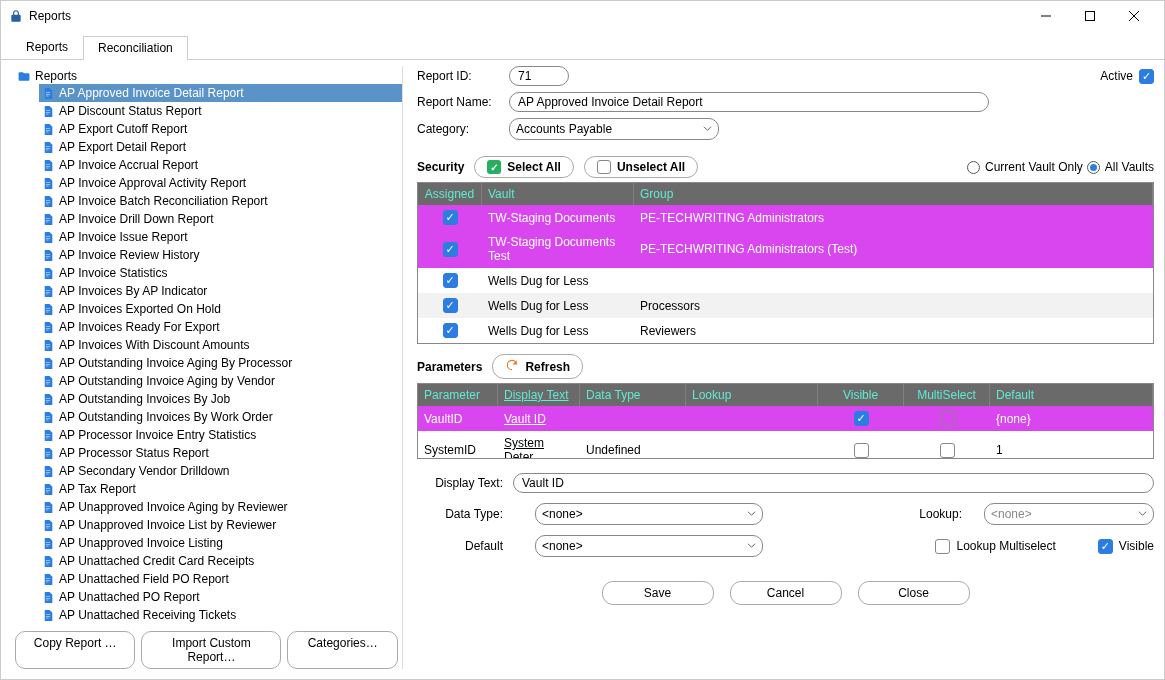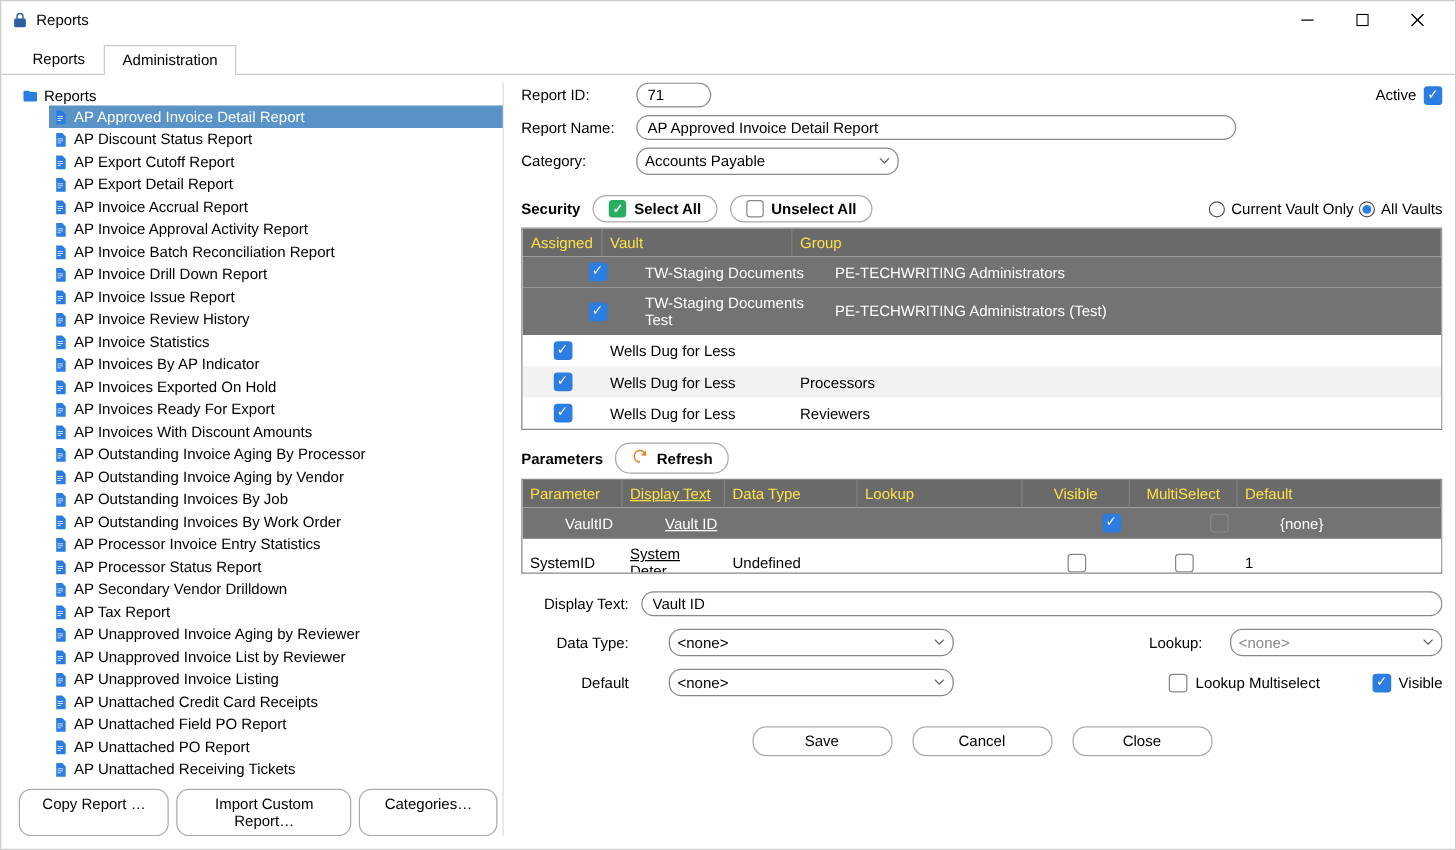--- a/index.html
+++ b/index.html
@@ -38,25 +38,25 @@
 .security-head .spacer { flex:1; }
 .pill-btn { border:1px solid #aaa; border-radius:12px; padding:3px 12px; display:flex; align-items:center; gap:6px; background:#fff; }
 .pill-btn .ck { width:14px; height:14px; border-radius:3px; display:inline-flex; align-items:center; justify-content:center; }
 .pill-btn .ck.green { background:#27ae60; color:#fff; }
 .pill-btn .ck.green::after { content:"✓"; font-size:10px; }
 .pill-btn .ck.empty { border:1px solid #888; }
 .radio-group { display:flex; align-items:center; gap:4px; font-weight:normal; }
 .radio { width:13px; height:13px; border:1px solid #555; border-radius:50%; display:inline-flex; align-items:center; justify-content:center; }
 .radio.sel::after { content:""; width:7px; height:7px; background:#2b7de1; border-radius:50%; }
 .grid { border:1px solid #888; overflow:hidden; }
-.grid-header { display:flex; background:#6a6a6a; color:#fde047; }
+.grid-header { display:flex; background:#6a6a6a; color:#5eead4; }
 .grid-header .cell { padding:4px 6px; border-right:1px solid #808080; }
 .grid-body { max-height:146px; overflow-y:auto; }
 .grid-row { display:flex; align-items:center; padding:3px 0; }
-.grid-row.selected { background:#737373; color:#fff;padding-left:28px; }
+.grid-row.selected { background:#d946ef; color:#fff; }
 .grid-row.alt { background:#f2f2f2; }
 .grid-row .cell { padding:2px 6px; }
 .sec-c1 { width:64px; display:flex; justify-content:center; }
 .sec-c2 { width:152px; }
 .sec-c3 { flex:1; }
 .param-c1 { width:80px; }
 .param-c2 { width:82px;text-decoration:underline; }
 .param-c3 { width:106px; }
 .param-c4 { width:132px; }
 .param-c5 { width:86px; display:flex; justify-content:center; }
@@ -99,21 +99,21 @@
     <div class="win-btn">
         <svg viewBox="0 0 10 10">
           <line x1="0" y1="0" x2="10" y2="10" stroke="#000"></line>
           <line x1="10" y1="0" x2="0" y2="10" stroke="#000"></line>
         </svg>
       </div>
   </div>
 
   <div class="tabs">
     <div class="tab">Reports</div>
-    <div class="tab active">Administration</div>
+    <div class="tab active">Reconciliation</div>
   </div>
 
   <div class="content">
 
     <div class="left-pane">
       <div class="tree">
         <div class="tree-root">
           <span class="folder-icon">
             <svg viewBox="0 0 24 24">
                 <path fill="#2b7de1" d="M10 4H4a2 2 0 0 0-2 2v12a2 2 0 0 0 2 2h16a2 2 0 0 0 2-2V8a2 2 0 0 0-2-2h-8l-2-2z"></path>

